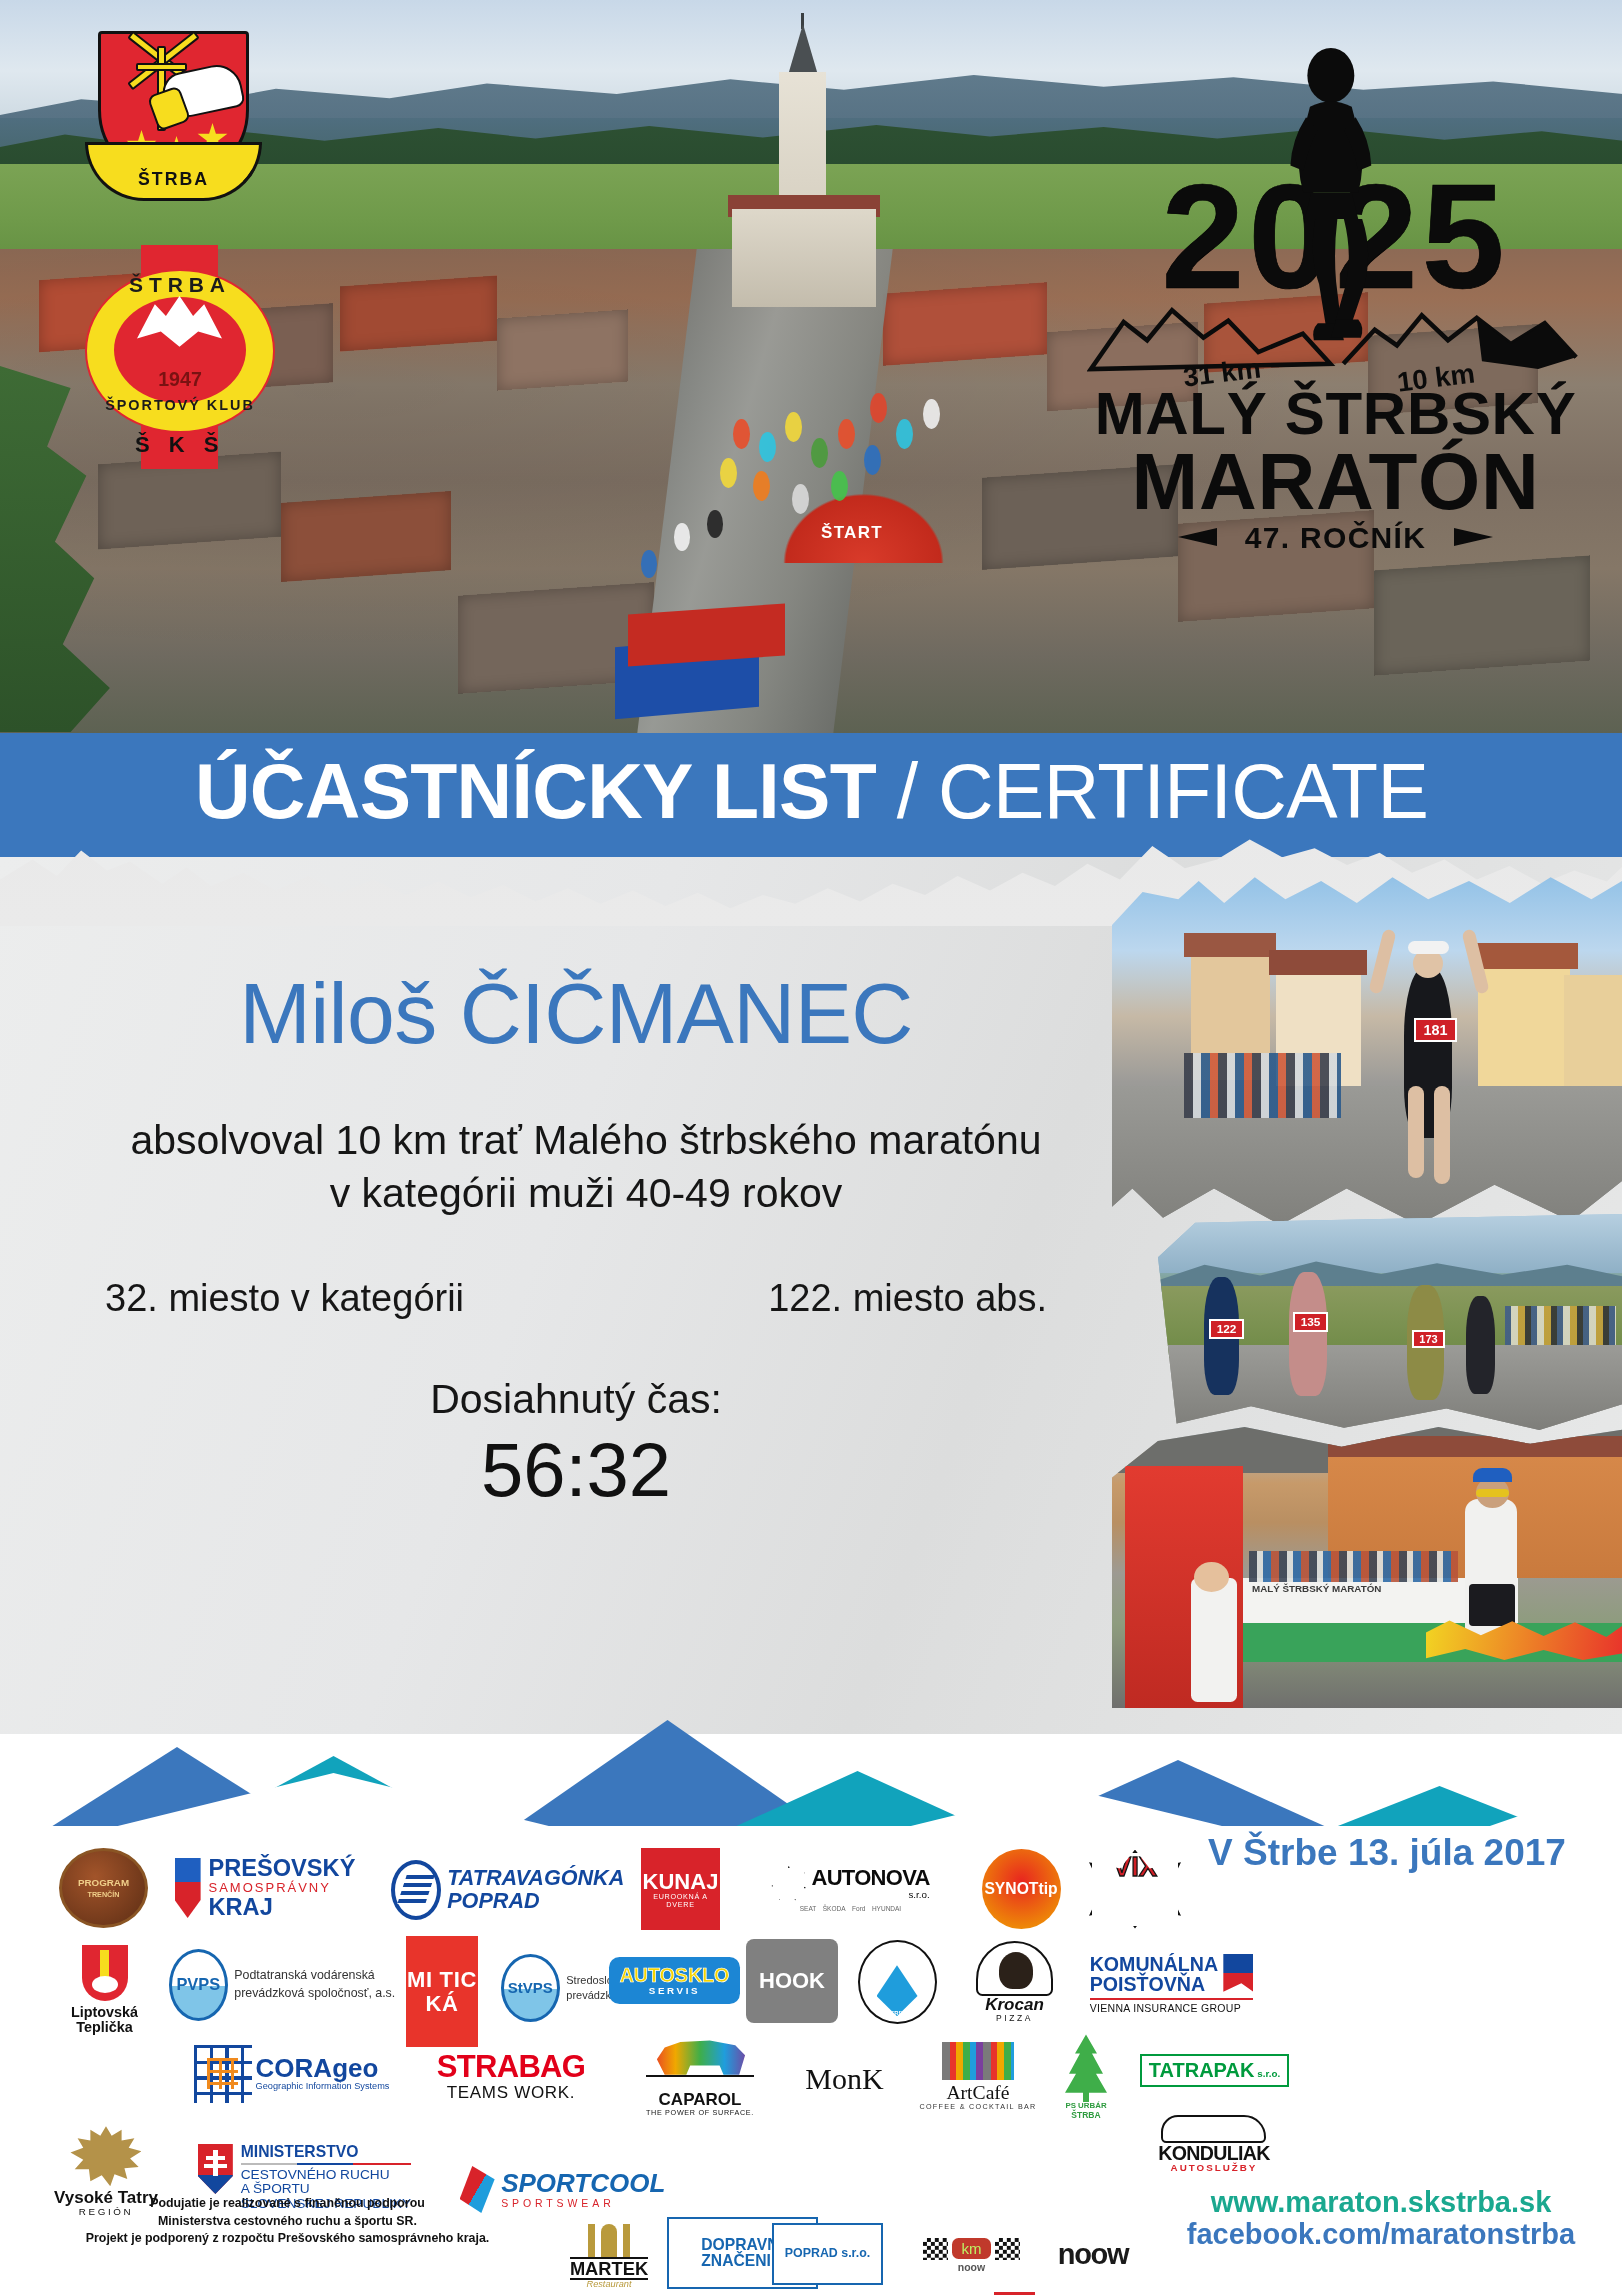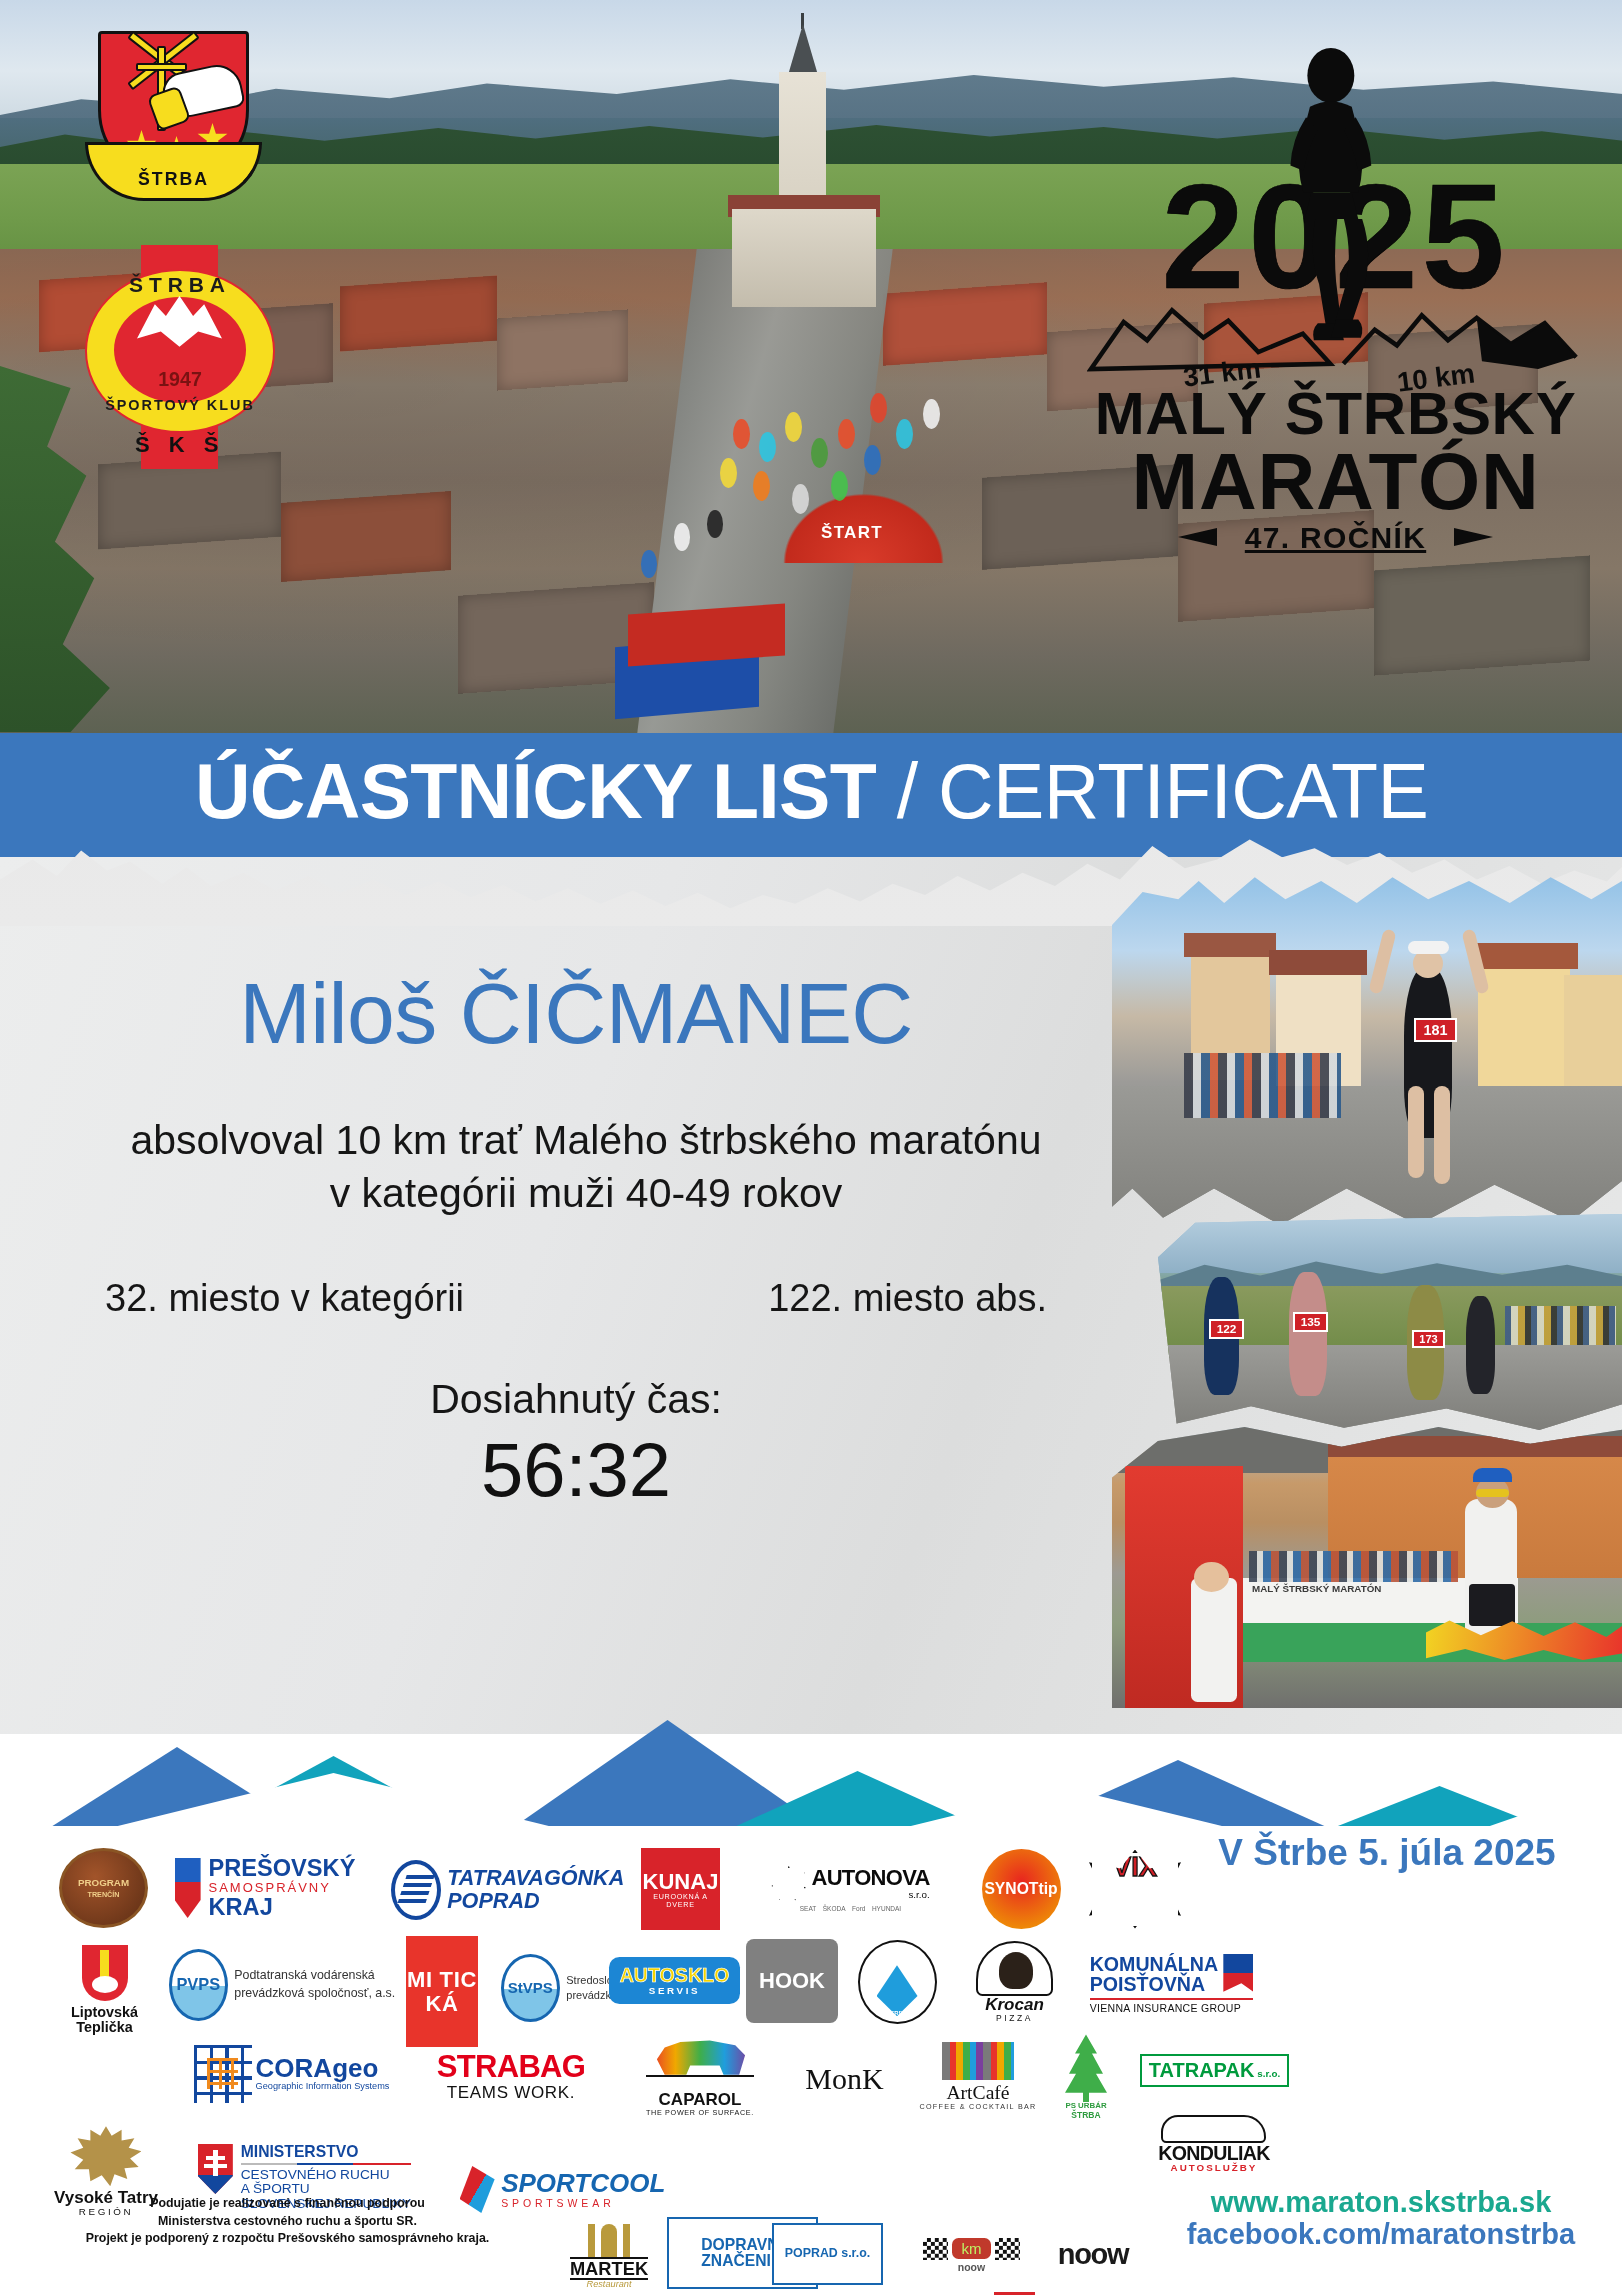--- a/index.html
+++ b/index.html
@@ -180,21 +180,21 @@
   .m-title1 {
     position:absolute; left:0; top:340px; width:537px; text-align:center;
     font-size:60px; font-weight:bold; letter-spacing:0.7px;
   }
   .m-title2 {
     position:absolute; left:0; top:397px; width:537px; text-align:center;
     font-size:80px; font-weight:bold; letter-spacing:0.7px;
   }
   .m-sub {
     position:absolute; left:0; top:482px; width:537px; text-align:center;
-    font-size:30px; font-weight:bold; letter-spacing:1.3px;text-decoration:underline;
+    font-size:30px; font-weight:bold; letter-spacing:1.3px;
   }
   .m-arrow-l, .m-arrow-r {
     position:absolute; top:489px; width:0; height:0;
     border-top:9.2px solid transparent; border-bottom:9.2px solid transparent;
   }
   .m-arrow-l { left:111px; border-right:39px solid #0b0b0b; }
   .m-arrow-r { right:111px; border-left:39px solid #0b0b0b; }
 
   
   #banner {
@@ -823,21 +823,21 @@
       </div>
       <div style="width:41px;height:41px;background:#d8232a;position:relative;">
         
         
       </div>
     </div>
   </div>
 
 </div>
 
-<div class="f-date">V Štrbe 5. júla 2025</div>
+<div class="f-date">V Štrbe 13. júla 2017</div>
 <div class="f-url1">www.maraton.skstrba.sk</div>
 <div class="f-url2">facebook.com/maratonstrba</div>
 <div class="f-disc">
   <div>Podujatie je realizované s finančnou podporou</div>
   <div>Ministerstva cestovného ruchu a športu SR.</div>
   <div>Projekt je podporený z rozpočtu Prešovského samosprávneho kraja.</div>
 </div>
 
 
 </body></html>

